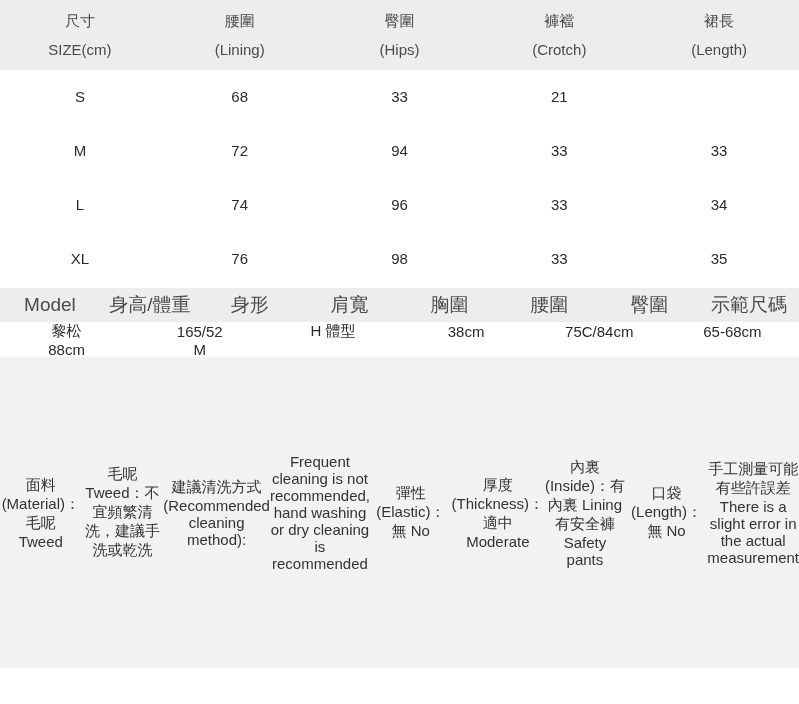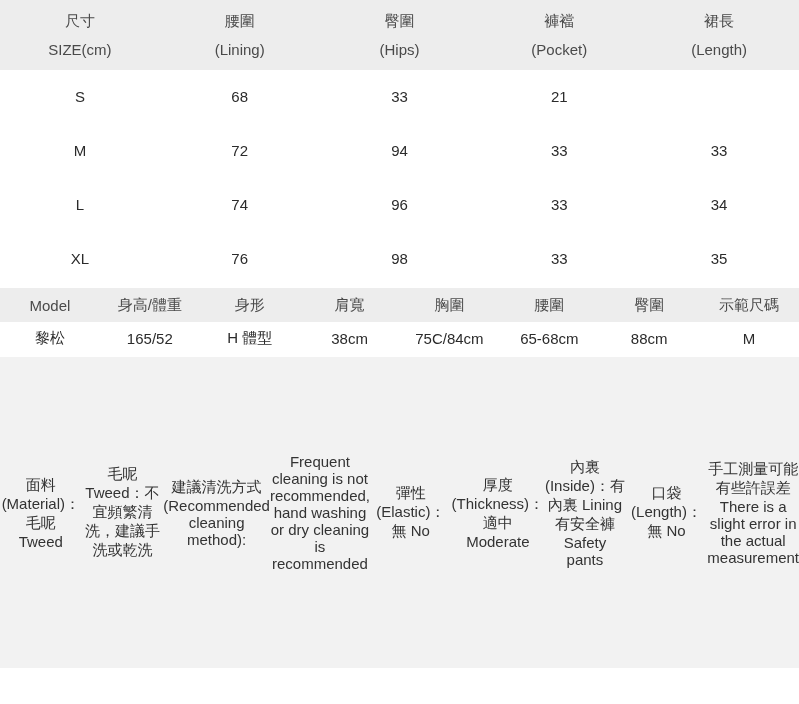--- a/index.html
+++ b/index.html
@@ -31,25 +31,25 @@
     align-items:center;text-align:center;
     font-size:15px;color:var(--body-text);
   }
 
   
   .model-gap{height:3px;background:#ffffff;}
   .model-header{
     height:34px;background:var(--model-header-bg);
     display:grid;grid-template-columns:repeat(8,1fr);
     align-items:center;text-align:center;
-    font-size:15px;color:var(--header-text);
+    font-size:19px;color:var(--header-text);
   }
   .model-row{
     height:33px;background:#ffffff;
-    display:grid;grid-template-columns:repeat(8,1fr);
+    display:grid;grid-template-columns:repeat(6,1fr);
     align-items:center;text-align:center;
     font-size:15px;color:var(--body-text);
   }
   .info-gap{height:2px;background:#ffffff;}
 
   
   .info{
     height:311px;background:var(--info-bg);
     display:flex;flex-direction:row;
   }
@@ -73,21 +73,21 @@
       <div class="sh-cell">
         <span>腰圍</span>
         <span>(Lining)</span>
       </div>
       <div class="sh-cell">
         <span>臀圍</span>
         <span>(Hips)</span>
       </div>
       <div class="sh-cell">
         <span>褲襠</span>
-        <span>(Pocket)</span>
+        <span>(Crotch)</span>
       </div>
       <div class="sh-cell">
         <span>裙長</span>
         <span>(Length)</span>
       </div>
     </div>
 
     <div class="size-body">
       <div class="size-row">
         <span>S</span>

